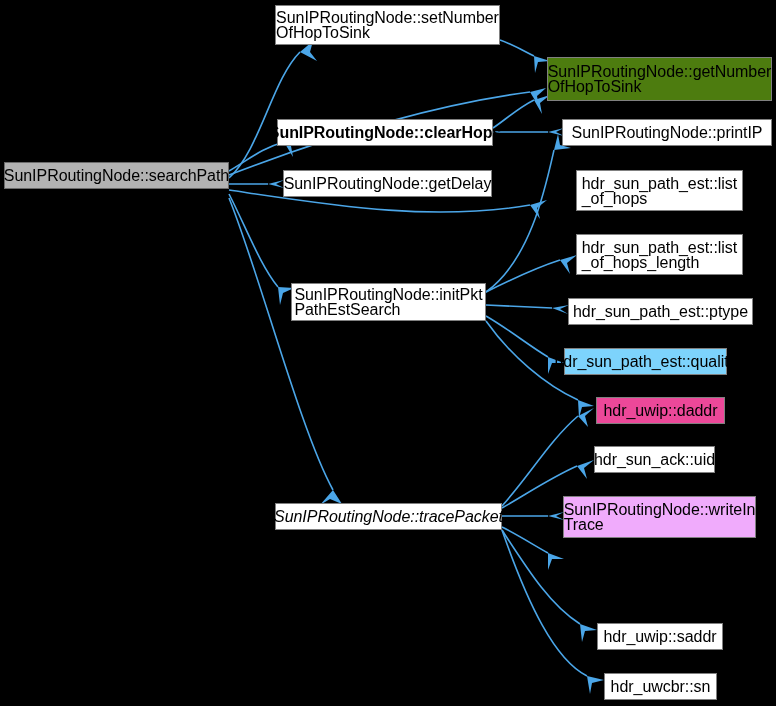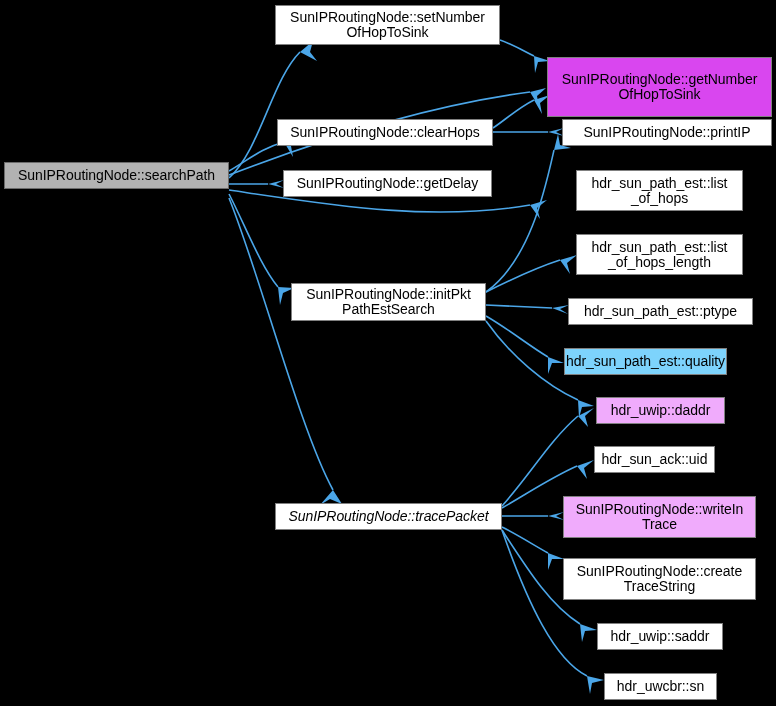--- a/index.html
+++ b/index.html
@@ -21,25 +21,24 @@
     top: 0;
     width: 776px;
     height: 706px;
   }
   .node-box {
     position: absolute;
     box-sizing: border-box;
     display: flex;
     align-items: center;
     justify-content: center;
-    text-align: center;
     border: 1px solid #808080;
     background: #ffffff;
     color: #000000;
-    font-size: 14px;
+    font-size: 16px;
     line-height: 15px;
     letter-spacing: -0.05px;
     white-space: pre-line;
     z-index: 5;
   }
   .node-box.root {
     background: #b2b2b2;
     border-color: #6b6b6b;
   }
   .edge-path {
@@ -95,35 +94,33 @@
       <path class="edge-path" d="M 502 527 C 518 535, 532 544, 548 553" stroke="#4ba6e8"></path>
       <path class="edge-head" d="M 548 553 l 16 6 l -12 0 l -4 11 z" fill="#4ba6e8"></path>
       <path class="edge-path" d="M 502 530 C 528 570, 550 605, 580 624" stroke="#4ba6e8"></path>
       <path class="edge-head" d="M 580 624 l 17 6 l -12 1 l -3 11 z" fill="#4ba6e8"></path>
       <path class="edge-path" d="M 502 530 C 528 605, 555 660, 587 676" stroke="#4ba6e8"></path>
       <path class="edge-head" d="M 587 676 l 17 4 l -12 3 l -2 11 z" fill="#4ba6e8"></path>
     </svg>
 <div class="node-box root" style="left: 4px; top: 162px; width: 225px; height: 27px; background: rgb(178, 178, 178);">SunIPRoutingNode::searchPath</div>
     <div class="node-box" style="left: 275px; top: 5px; width: 225px; height: 40px; background: rgb(255, 255, 255);">SunIPRoutingNode::setNumber
 OfHopToSink</div>
-    <div class="node-box" style="left: 547px; top: 57px; width: 225px; height: 60px; background: #d946ef;">SunIPRoutingNode::getNumber
+    <div class="node-box" style="left: 547px; top: 57px; width: 225px; height: 44px; background: #4d7c0f;">SunIPRoutingNode::getNumber
 OfHopToSink</div>
-    <div class="node-box" style="left: 277px; top: 119px; width: 216px; height: 27px; background: rgb(255, 255, 255);">SunIPRoutingNode::clearHops</div>
+    <div class="node-box" style="left: 277px; top: 119px; width: 216px; height: 27px; background: rgb(255, 255, 255); font-weight: bold;">SunIPRoutingNode::clearHops</div>
     <div class="node-box" style="left: 562px; top: 119px; width: 210px; height: 27px; background: rgb(255, 255, 255);">SunIPRoutingNode::printIP</div>
     <div class="node-box" style="left: 283px; top: 170px; width: 209px; height: 27px; background: rgb(255, 255, 255);">SunIPRoutingNode::getDelay</div>
     <div class="node-box" style="left: 576px; top: 170px; width: 167px; height: 41px; background: rgb(255, 255, 255);">hdr_sun_path_est::list
 _of_hops</div>
     <div class="node-box" style="left: 576px; top: 234px; width: 167px; height: 41px; background: rgb(255, 255, 255);">hdr_sun_path_est::list
 _of_hops_length</div>
     <div class="node-box" style="left: 291px; top: 283px; width: 195px; height: 38px; background: rgb(255, 255, 255);">SunIPRoutingNode::initPkt
 PathEstSearch</div>
     <div class="node-box" style="left: 568px; top: 298px; width: 185px; height: 27px; background: rgb(255, 255, 255);">hdr_sun_path_est::ptype</div>
     <div class="node-box" style="left: 564px; top: 348px; width: 163px; height: 27px; background: #7dd3fc;">hdr_sun_path_est::quality</div>
-    <div class="node-box" style="left: 596px; top: 397px; width: 129px; height: 27px; background: #f0abfc;">hdr_uwip::daddr</div>
+    <div class="node-box" style="left: 596px; top: 397px; width: 129px; height: 27px; background: #ec4899;">hdr_uwip::daddr</div>
     <div class="node-box" style="left: 594px; top: 446px; width: 121px; height: 27px; background: rgb(255, 255, 255);">hdr_sun_ack::uid</div>
     <div class="node-box" style="left: 275px; top: 503px; width: 227px; height: 27px; background: rgb(255, 255, 255); font-style: italic;">SunIPRoutingNode::tracePacket</div>
     <div class="node-box" style="left: 563px; top: 496px; width: 193px; height: 42px; background: #f0abfc;">SunIPRoutingNode::writeIn
 Trace</div>
-    <div class="node-box" style="left: 563px; top: 558px; width: 193px; height: 42px; background: rgb(255, 255, 255);">SunIPRoutingNode::create
-TraceString</div>
     <div class="node-box" style="left: 597px; top: 623px; width: 126px; height: 27px; background: rgb(255, 255, 255);">hdr_uwip::saddr</div>
     <div class="node-box" style="left: 604px; top: 673px; width: 113px; height: 27px; background: rgb(255, 255, 255);">hdr_uwcbr::sn</div>
   </div>
 
 </body></html>

